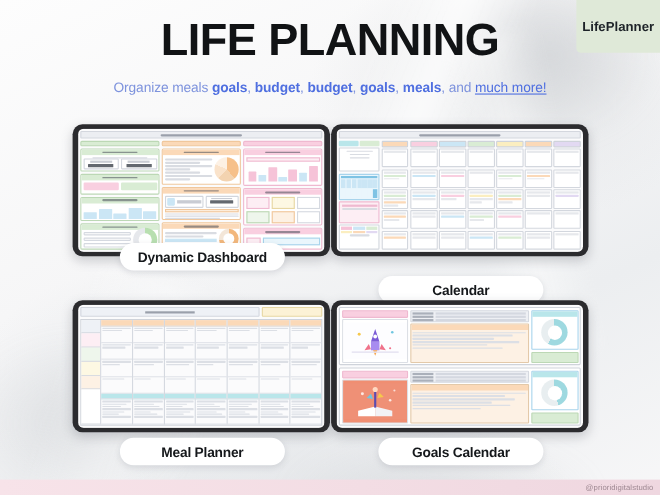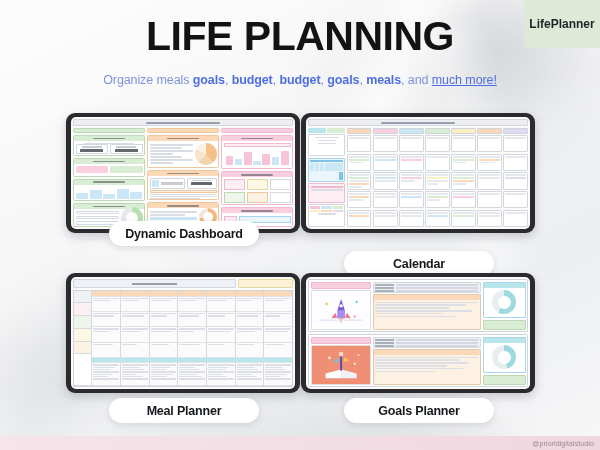--- a/index.html
+++ b/index.html
@@ -976,19 +976,19 @@
                 </div>
               </div>
               <div class="goal-note"></div>
             </div>
           </div>
 
         </div>
       </div>
     </div>
   </div>
-  <div class="pill p-4">Goals Planner</div>
+  <div class="pill p-4">Goals Calendar</div>
 
   <div class="footer-bar">
     <span>@prioridigitalstudio</span>
   </div>
 
 </div>
 
 </body></html>

